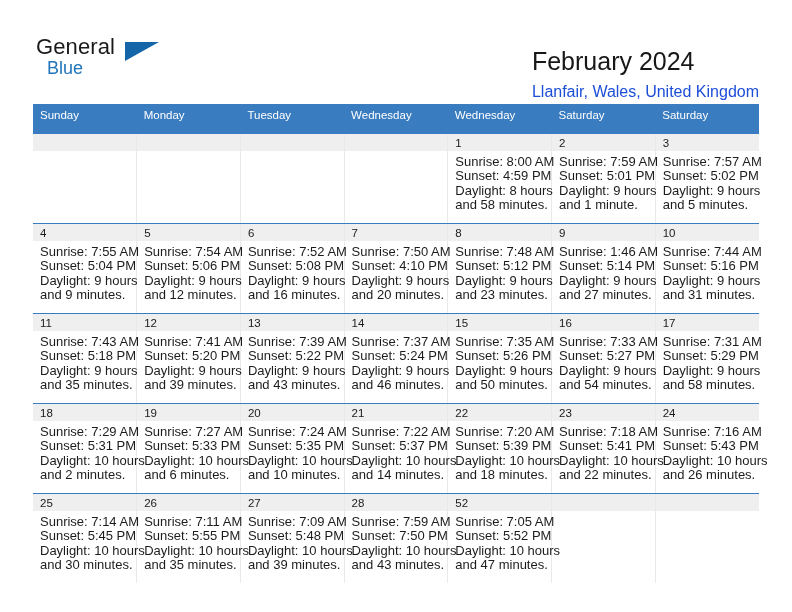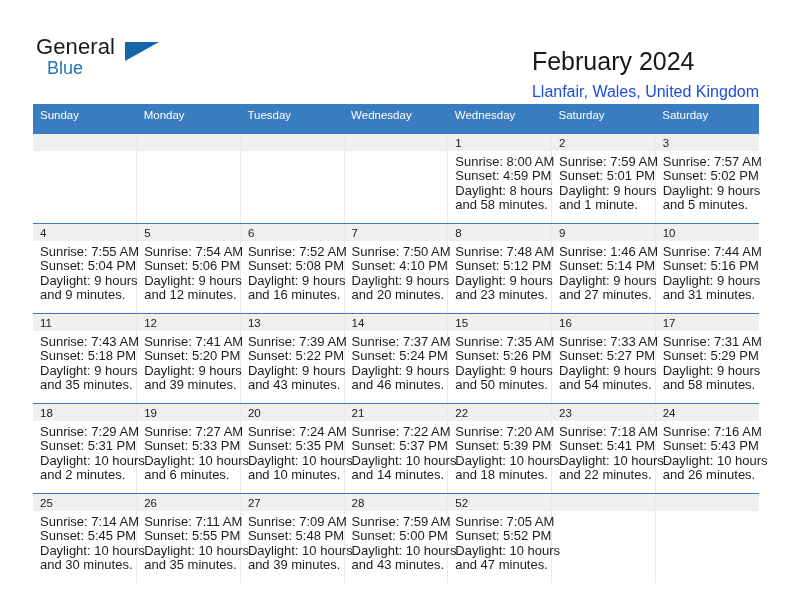--- a/index.html
+++ b/index.html
@@ -502,21 +502,21 @@
                 <div>Daylight: 10 hours</div>
                 <div>and 39 minutes.</div>
               </div>
             </div>
           </td>
           <td>
             <div class="cell-inner">
               <div class="daynum-band">28</div>
               <div class="cell-body">
                 <div>Sunrise: 7:59 AM</div>
-                <div>Sunset: 5:00 PM</div>
+                <div>Sunset: 7:50 PM</div>
                 <div>Daylight: 10 hours</div>
                 <div>and 43 minutes.</div>
               </div>
             </div>
           </td>
           <td>
             <div class="cell-inner">
               <div class="daynum-band">52</div>
               <div class="cell-body">
                 <div>Sunrise: 7:05 AM</div>

